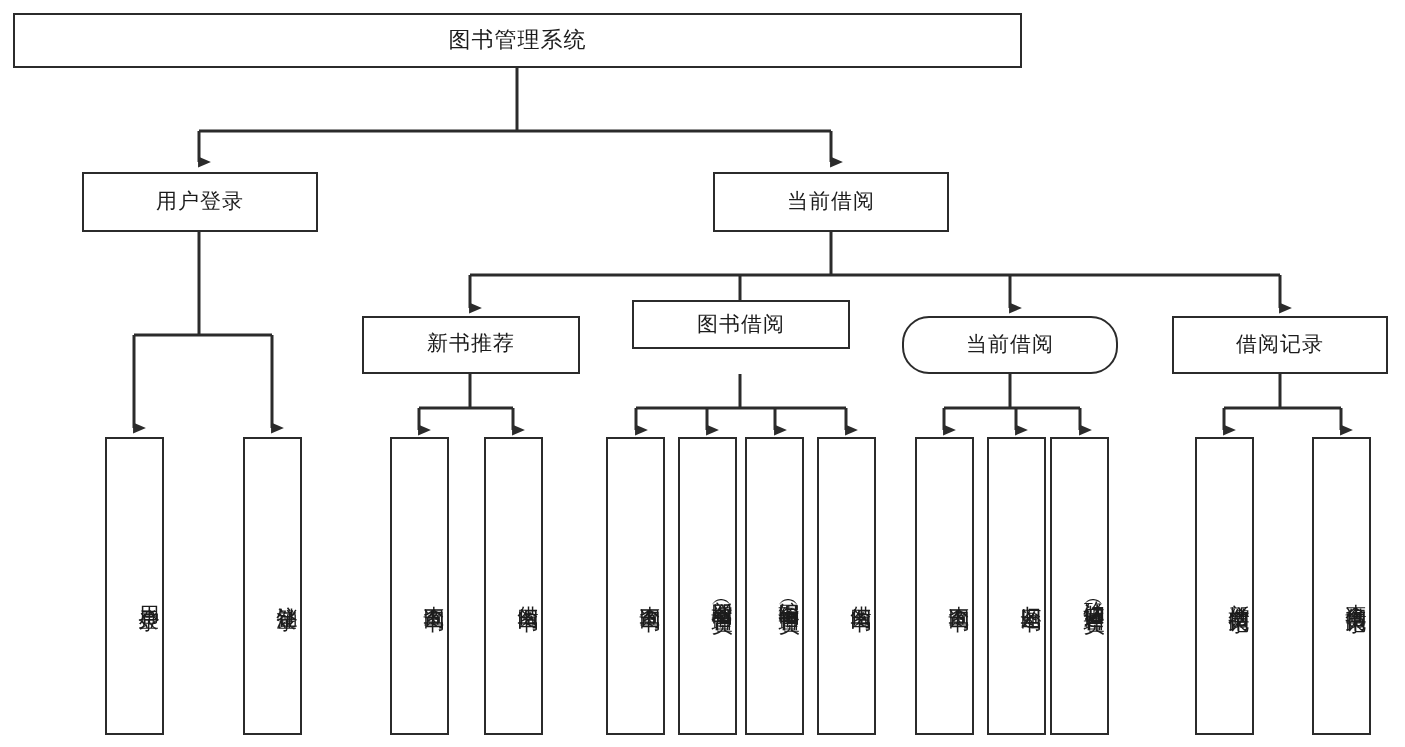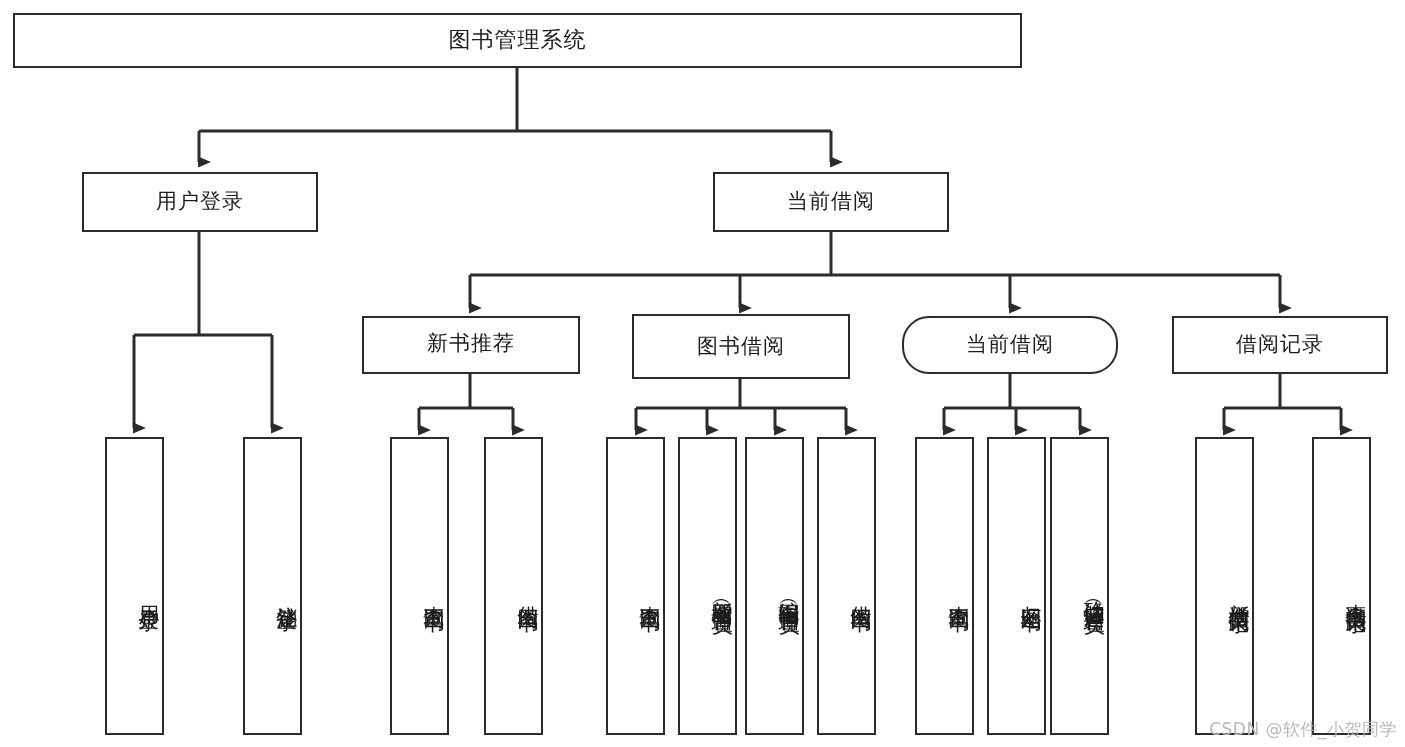--- a/index.html
+++ b/index.html
@@ -132,21 +132,21 @@
   </div>
 
   <div class="node horiz" style="left:713px; top:172px; width:236px; height:60px;">
     <span>当前借阅</span>
   </div>
 
   <div class="node horiz" style="left:362px; top:316px; width:218px; height:58px;font-family:Liberation Mono, monospace;">
     <span>新书推荐</span>
   </div>
 
-  <div class="node horiz" style="left:632px; top:314px; width:218px; height:65px;font-family:Liberation Serif, serif;">
+  <div class="node horiz" style="left:632px; top:300px; width:218px; height:49px;font-family:Liberation Serif, serif;">
     <span>图书借阅</span>
   </div>
 
   <div class="node horiz" style="left:902px; top:316px; width:216px; height:58px;border-radius:27px;">
     <span>当前借阅</span>
   </div>
 
   <div class="node horiz" style="left:1172px; top:316px; width:216px; height:58px;">
     <span>借阅记录</span>
   </div>
@@ -196,15 +196,14 @@
   </div>
 
   <div class="node vert" style="left:1195px; top:437px; width:59px; height:298px;">
     <span class="vlabel">新增借阅记录</span>
   </div>
 
   <div class="node vert" style="left:1312px; top:437px; width:59px; height:298px;">
     <span class="vlabel">查询借阅记录</span>
   </div>
 
-  <div id="watermark">CSDN @软件_小贺同学</div>
 
 </div>
 
 </body></html>

